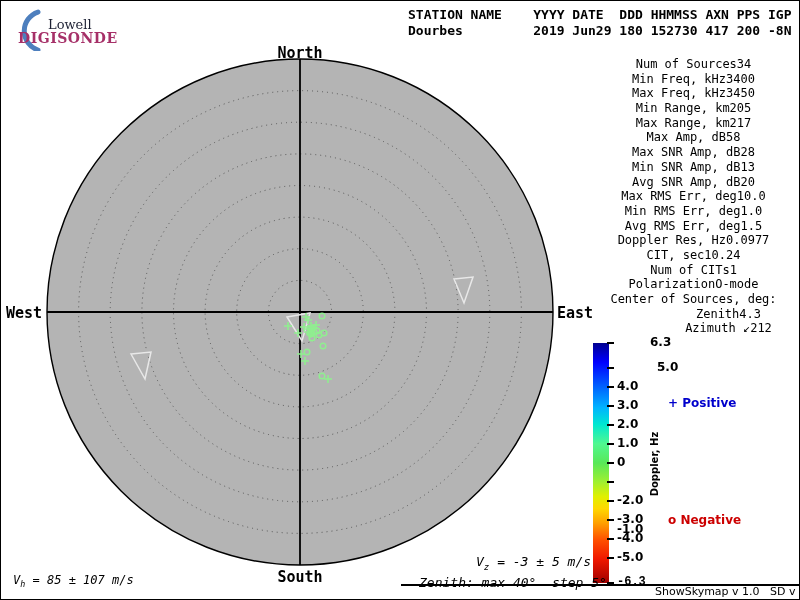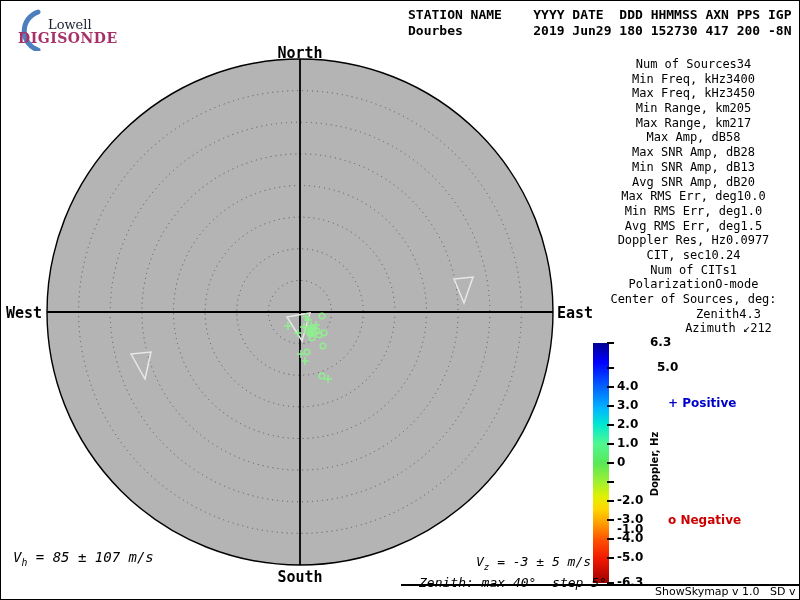--- a/index.html
+++ b/index.html
@@ -142,26 +142,26 @@
       <div class="cbar-label" style="left: 616px; top: 473.048px; margin-top: 48px;">-1.0</div>
       <div class="cbar-tick" style="left: 606px; top: 499.095px;"></div>
       <div class="cbar-label" style="left: 616px; top: 492.095px;">-2.0</div>
       <div class="cbar-tick" style="left: 606px; top: 518.143px;"></div>
       <div class="cbar-label" style="left: 616px; top: 511.143px;">-3.0</div>
       <div class="cbar-tick" style="left: 606px; top: 537.19px;"></div>
       <div class="cbar-label" style="left: 616px; top: 530.19px;">-4.0</div>
       <div class="cbar-tick" style="left: 606px; top: 556.238px;"></div>
       <div class="cbar-label" style="left: 616px; top: 549.238px;">-5.0</div>
       <div class="cbar-tick" style="left: 606px; top: 581px;"></div>
-      <div class="cbar-label" style="left: 616px; top: 574px;">-6.3</div>
+      <div class="cbar-label" style="left: 616px; top: 574px; font-family: Liberation Mono, monospace;">-6.3</div>
     </div>
   <div class="doppler-label">Doppler, Hz</div>
 
   <div class="legend" id="legend-pos" style="left: 667px; top: 395px; color: rgb(0, 0, 204);"><span>+</span> <span>Positive</span></div>
   <div class="legend" id="legend-neg" style="left: 667px; top: 512px; color: rgb(204, 0, 0);"><span>o</span> <span>Negative</span></div>
 
-  <div class="fi" style="left:12px;top:548px;font-size:14px"><span>V</span><sub>h</sub><span> = 85 ± 107 m/s</span></div>
+  <div class="fi" style="left:12px;top:572px;font-size:12px"><span>V</span><sub>h</sub><span> = 85 ± 107 m/s</span></div>
   <div class="fi" style="left:475px;top:553px;font-size:13px"><span>V</span><sub>z</sub><span> = -3 ± 5 m/s</span></div>
   <div class="fi" style="left:418px;top:574px;font-size:13px">Zenith: max 40°  step 5°</div>
   <div class="divline"></div>
   <div class="version">ShowSkymap v 1.0   SD v 5.1</div>
 
 </div>
 
 </body></html>

